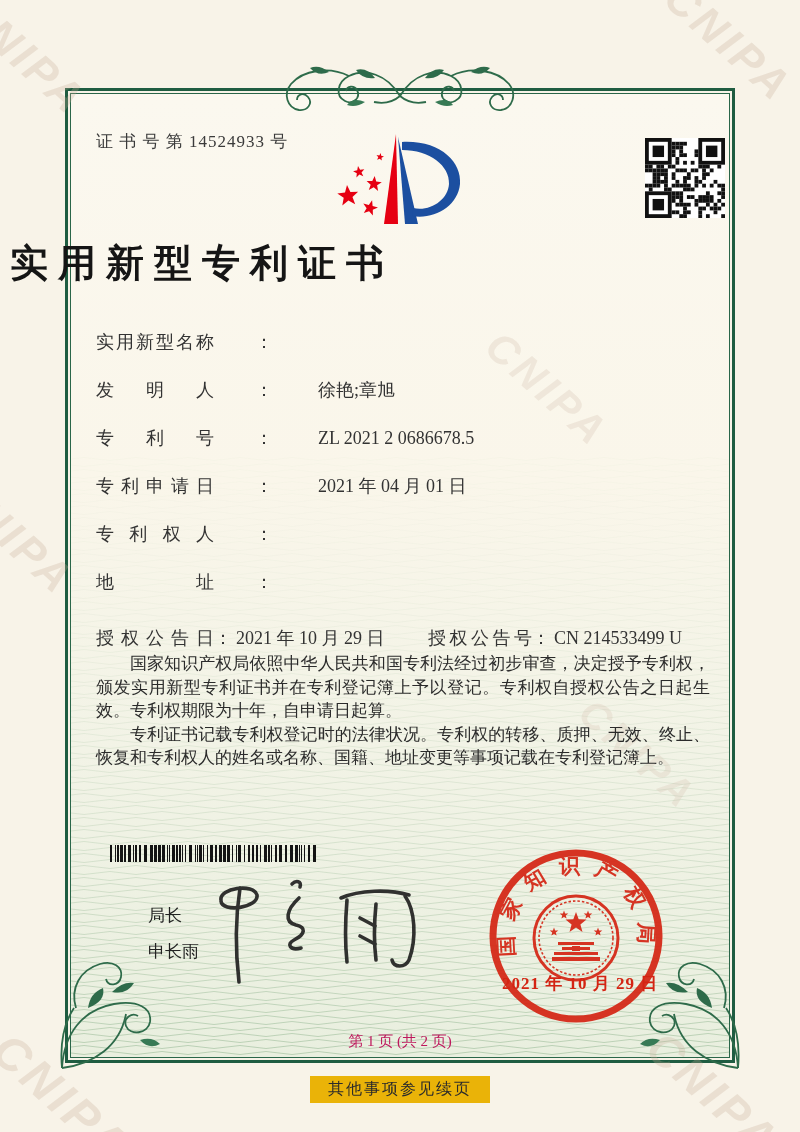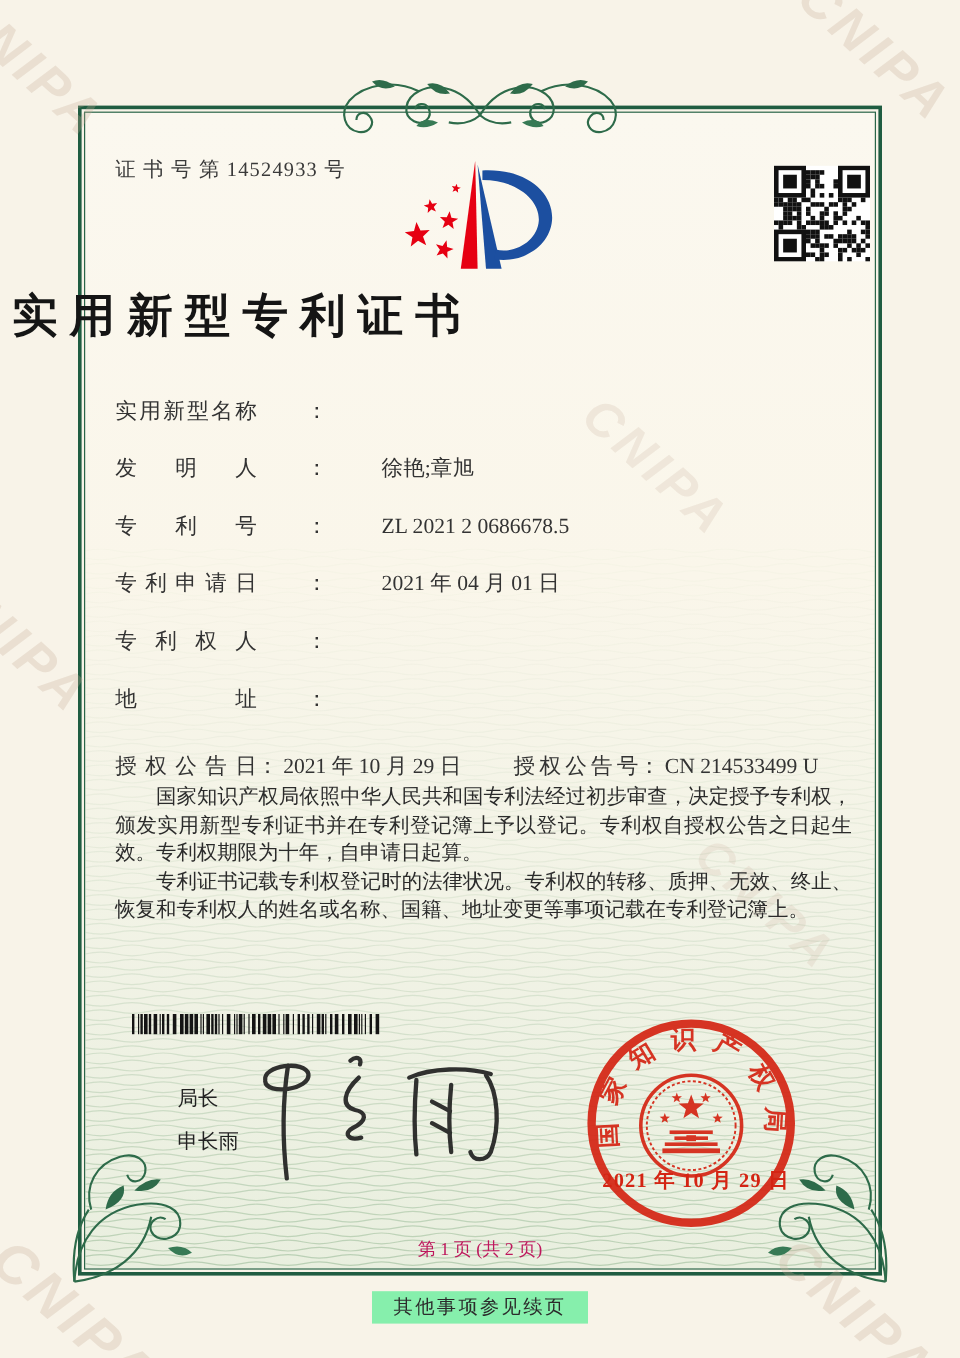--- a/index.html
+++ b/index.html
@@ -58,21 +58,21 @@
   .director div{margin-bottom:13px;}
   .seal-date{
     position:absolute;left:492px;top:972px;width:176px;text-align:center;z-index:6;
     font-size:17px;font-weight:bold;color:#d42413;letter-spacing:1px;white-space:nowrap;
   }
   .page-ind{position:absolute;left:0;right:0;top:1032px;text-align:center;font-size:15px;color:#be185d;}
   .note-band{
     position:absolute;left:65px;right:65px;top:1068px;height:42px;z-index:4;
     display:flex;align-items:center;justify-content:center;
   }
-  .note{background:#86efac;padding:3px 18px;font-size:16px;color:#2b2b2b;letter-spacing:2px;}
+  .note{background:#eab308;padding:3px 18px;font-size:16px;color:#2b2b2b;letter-spacing:2px;}
   #seal-svg{position:absolute;left:486px;top:846px;z-index:5;mix-blend-mode:multiply;}
   #sig-svg{position:absolute;left:204px;top:868px;z-index:5;}
   #logo-svg{position:absolute;left:328px;top:124px;}
   #qr{position:absolute;left:645px;top:138px;}
   #barcode{position:absolute;left:110px;top:845px;}
 </style>
 </head>
 <body>
 
 <div class="wm" style="left:-18px;top:-15px;font-size:44px;">CNIPA</div>

